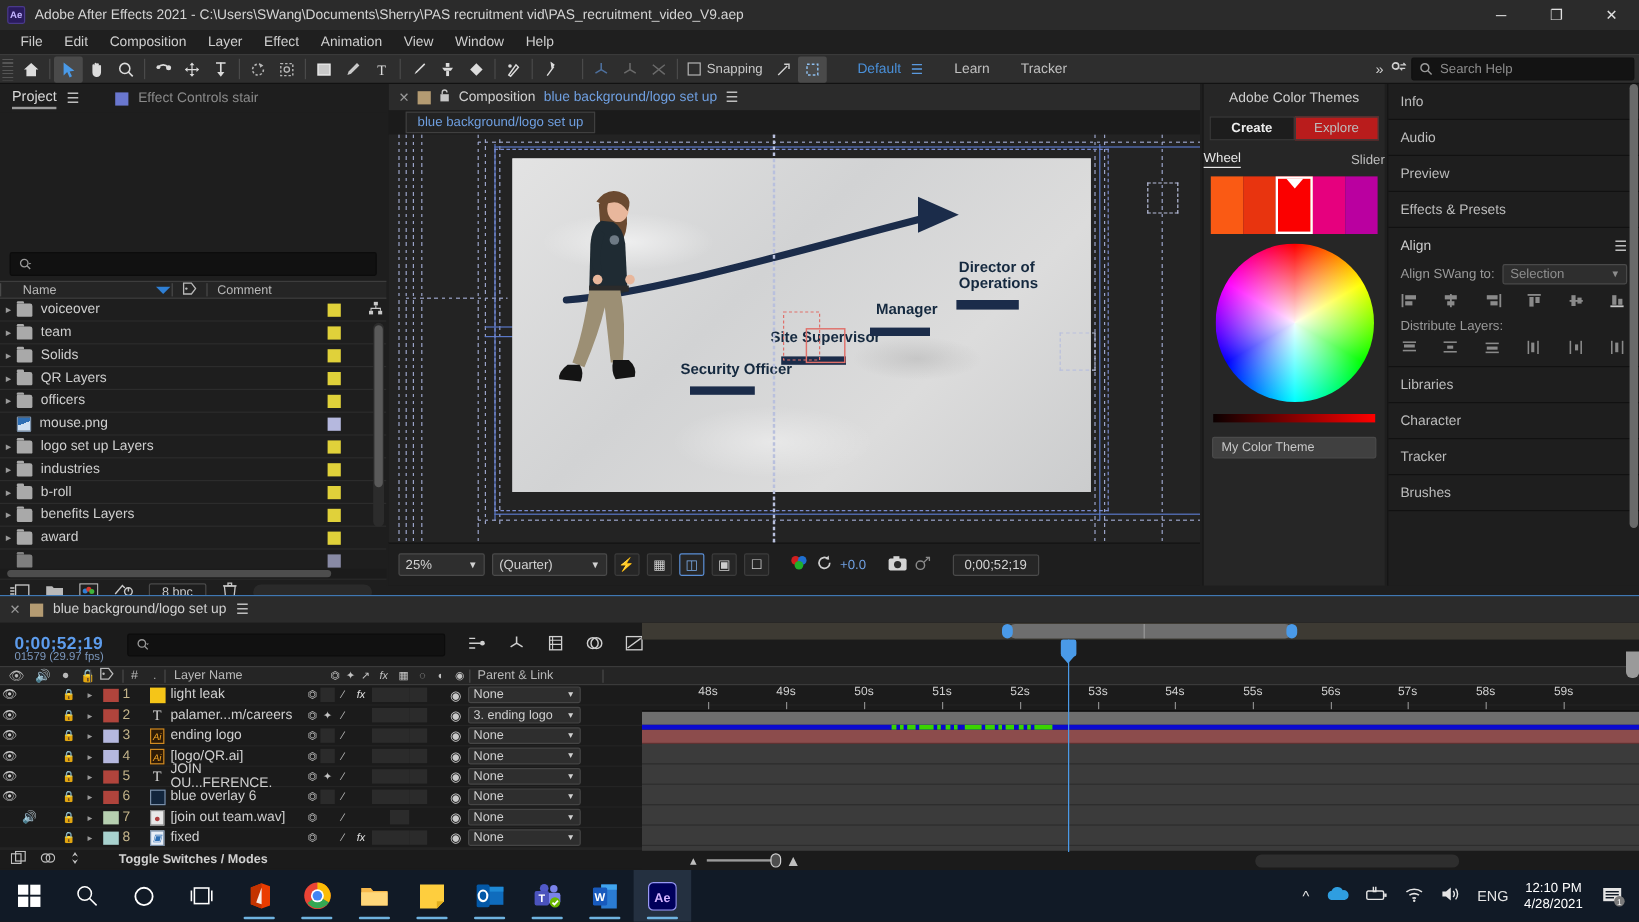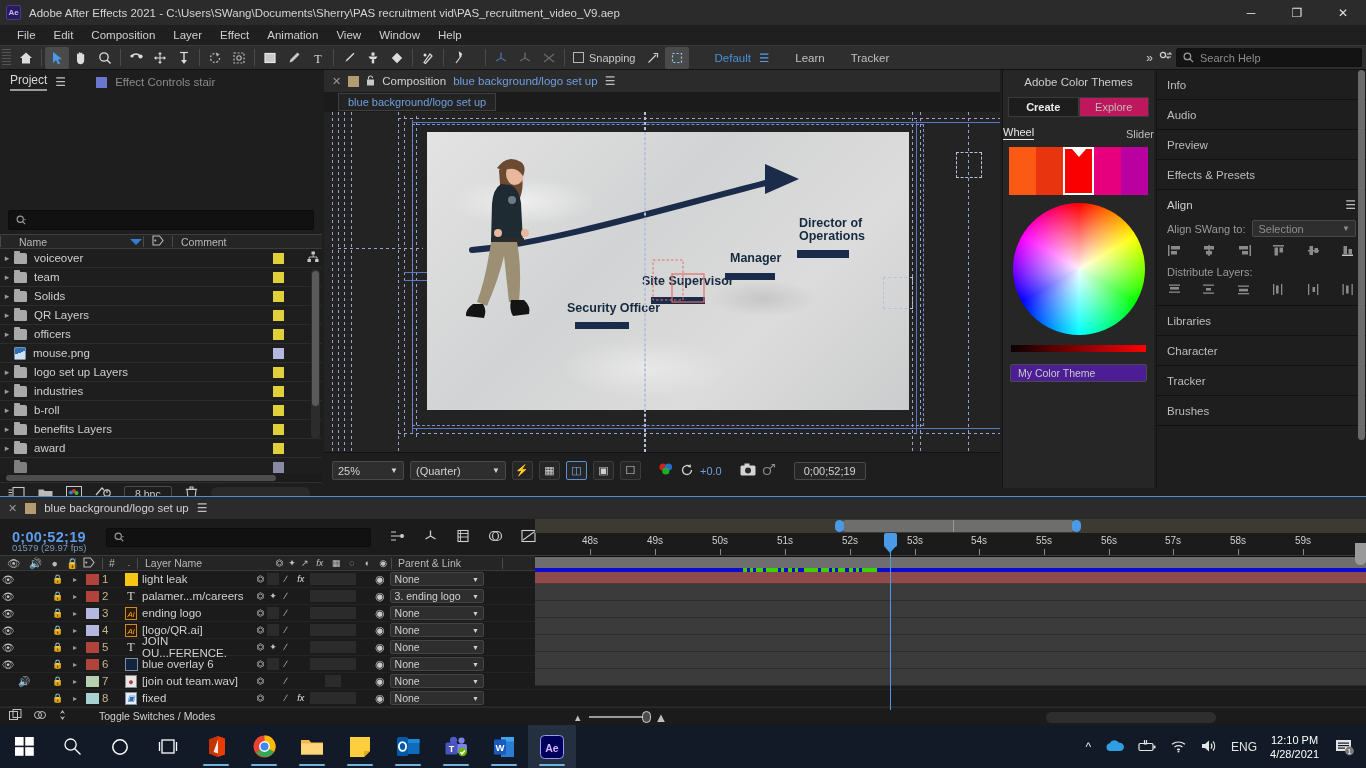--- a/index.html
+++ b/index.html
@@ -112,38 +112,38 @@
      align-items:center; justify-content:space-between; padding:0 5px; font-size:11px; color:#d2d2d2; }
   .cfico { width:21px; height:19px; border:1px solid #3c3c3c; border-radius:2px; display:flex;
      align-items:center; justify-content:center; color:#cfcfcf; font-size:11px; background:#262626;}
   .cfico.on { border-color:#5b8fd6; color:#7eb0ee; }
   .tcbox { border:1px solid #4a4a4a; border-radius:2px; padding:2px 9px; font-size:11px; color:#d2d2d2; background:#262626;}
 
   
   #colorthemes { left:1002px; top:0; width:152px; height:418px; background:#262626; border-left:1px solid #141414;}
   .act-hdr { height:24px; display:flex; align-items:center; justify-content:center; font-size:11.5px; color:#cdcdcd;}
   .act-tabs { display:flex; margin:3px 5px 0; height:20px; }
-  .act-tab { flex:1; display:flex; align-items:center; justify-content:center; font-size:11px; background:#be185d;
+  .act-tab { flex:1; display:flex; align-items:center; justify-content:center; font-size:11px; background:#b91c1c;
      border:1px solid #3a3a3a; color:#bdbdbd; }
   .act-tab.active { background:#1d1d1d; color:#ededed; font-weight:bold; }
   .act-sub { height:26px; display:flex; align-items:flex-end; justify-content:space-between; gap:24px;
      font-size:11px; color:#bdbdbd; padding-bottom:3px;}
   .act-sub .on { color:#e8e8e8; border-bottom:1.5px solid #e8e8e8; padding-bottom:1px;}
   .swatches { display:flex; height:48px; margin:4px 6px 0; }
   .swatches div { flex:1; }
   .sw-sel { border:2px solid #fff; position:relative; }
   .sw-sel:after { content:''; position:absolute; left:50%; top:0; transform:translateX(-50%);
      border-left:7px solid transparent; border-right:7px solid transparent; border-top:8px solid #fff; }
   .wheel { width:132px; height:132px; margin:8px auto 0; border-radius:50%;
      background:
        radial-gradient(circle at 50% 50%, rgba(255,255,255,.95) 0%, rgba(255,255,255,0) 70%),
        conic-gradient(from 0deg, #ff0000, #ffff00, #00ff00, #00ffff, #0000ff, #ff00ff, #ff0000);
   }
   .bright-strip { height:7px; margin:10px 8px 0; background:linear-gradient(to right,#0b0000,#ff0000);}
-  .act-name { margin:12px 7px 0; height:18px; background:#4c1d95; border:1px solid #4a4a4a; border-radius:2px;
+  .act-name { margin:12px 7px 0; height:18px; background:#404040; border:1px solid #4a4a4a; border-radius:2px;
      display:flex; align-items:center; padding-left:7px; font-size:10.5px; color:#c8c8c8;}
 
   
   #rightcol { left:1156px; top:0; width:210px; height:418px; background:#1e1e1e; border-left:1px solid #141414;}
   .rpanel { height:30px; display:flex; align-items:center; justify-content:space-between; padding:0 10px;
      font-size:11.5px; color:#bdbdbd; border-bottom:1px solid #111; }
   .rpanel.tall { height:auto; display:block; padding:0; }
   .align-hdr { height:30px; display:flex; align-items:center; justify-content:space-between; padding:0 10px;
      font-size:11.5px; color:#cdcdcd; }
   .align-row { display:flex; align-items:center; padding:0 10px 6px; gap:7px; font-size:11px; color:#9a9a9a;}
@@ -184,27 +184,27 @@
   .switches { width:118px; display:flex; align-items:center; gap:0px;}
   .swcell { width:13px; height:12px; display:flex; align-items:center; justify-content:center;
      color:#c2c2c2; font-size:9px; }
   .swcell.box { background:#2b2b2b; }
   .parent-col { width:112px; display:flex; align-items:center; gap:5px; padding-left:3px;}
   .pick { color:#c8c8c8; font-size:11px; }
   .psel { flex:1; height:14px; background:#2e2e2e; border:1px solid #454545; border-radius:2px;
      display:flex; align-items:center; justify-content:space-between; padding:0 4px; font-size:10.5px; color:#d0d0d0;}
   .tl-foot { height:17px; background:#1b1b1b; display:flex; align-items:center; gap:11px; padding-left:9px;
      border-top:1px solid #2a2a2a; color:#c0c0c0; font-size:10px; }
-  .tsm { color:#d0d0d0; font-size:10.5px; padding-left:20px;}
+  .tsm { color:#d0d0d0; font-size:10.5px; padding-left:20px;font-weight:bold;}
   
   .tl-right { position:absolute; left:535px; top:22px; width:831px; height:207px; }
   .ruler-bar { height:14px; background:#3d3a33; position:relative; }
   .ruler-view { position:absolute; top:1px; height:12px; background:#6e6e6e; border-radius:6px;}
   .ruler-cap { position:absolute; top:1px; width:9px; height:12px; background:#4a9ae8; border-radius:5px;}
-  .ruler-nums { height:24px; position:relative; border-bottom:1px solid #0d0d0d; }
+  .ruler-nums { height:24px; position:relative; border-bottom:1px solid #0d0d0d;margin-top:36px; }
   .rn { position:absolute; top:2px; font-size:10px; color:#cfcfcf; transform:translateX(-50%);}
   .rtick { position:absolute; top:16px; width:1px; height:6px; background:#8a8a8a;}
   .wab { height:11px; background:#6e6e6e; }
   .bluebar { height:4px; background:#0a0ad0; position:relative; }
   .greenseg { position:absolute; top:0; height:4px; background:#3ad400; }
   .redbar { height:12px; background:#8c4c4c; border-bottom:1px solid #5d3232;}
   .trow { height:17px; border-bottom:1px solid #2d2d2d; background:#3b3b3b; }
   .cti { position:absolute; top:14px; width:1px; bottom:16px; background:#4a9ae8; z-index:6;}
   .cti-head { position:absolute; width:13px; height:14px; background:#4a9ae8; border-radius:2px; top:0; left:-6px;}
   .cti-head:after{ content:''; position:absolute; left:0; top:13px; border-left:6.5px solid transparent;

